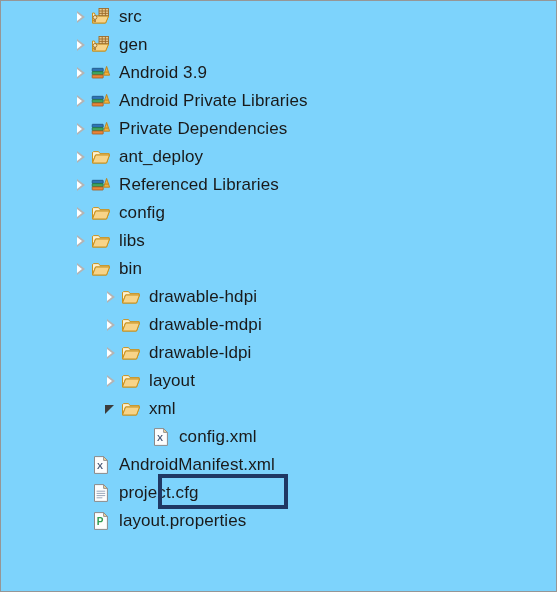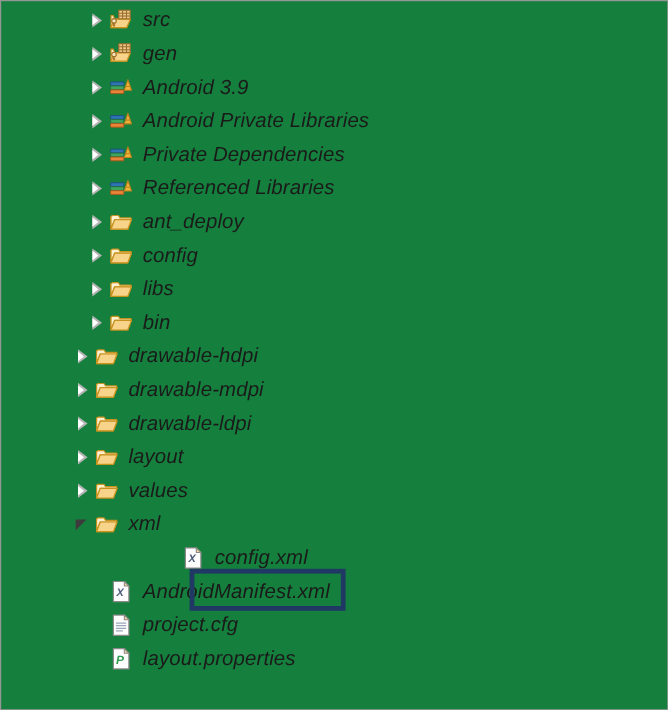--- a/index.html
+++ b/index.html
@@ -31,21 +31,21 @@
   .tree-row {
     position: relative;
     height: 28px;
     display: flex;
     align-items: center;
     white-space: nowrap;
   }
 
   
   .lvl-1 { padding-left: 72px; }
-  .lvl-2 { padding-left: 60px; }
+  .lvl-2 { padding-left: 102px; }
   .lvl-3 { padding-left: 132px; }
 
   
   .twisty {
     width: 16px;
     height: 16px;
     flex: 0 0 16px;
     position: relative;
     margin-right: 2px;
   }
@@ -112,21 +112,21 @@
     width: 130px;
     height: 35px;
     border: 4px solid #1f3864;
     box-sizing: border-box;
     pointer-events: none;
   }
 </style>
 </head>
 <body>
 
-<div id="screenshot" style="border-color: rgb(150, 150, 150); background: #15803d; font-style: italic;">
+<div id="screenshot" style="border-color: rgb(150, 150, 150); background: #7dd3fc;">
   <div id="tree">
       <div class="tree-row lvl-1">
         <span class="twisty collapsed">
           <span class="tri-outer"></span>
           <span class="tri-inner"></span>
         </span>
         <span class="icon">
           <svg width="20" height="20" viewBox="0 0 20 20" xmlns="http://www.w3.org/2000/svg">
             <path d="M1.5 6 L1.5 16 L14.5 16 L17.5 9 L4.6 9 L3.4 6 Z" fill="#fdf0cf" stroke="#c8921f" stroke-width="1" stroke-linejoin="round"></path>
             <path d="M4.4 9 L17.6 9 L14.6 16 L1.4 16 Z" fill="#f7d489" stroke="#c8921f" stroke-width="1" stroke-linejoin="round"></path>
@@ -203,20 +203,34 @@
         </span>
         <span class="label">Private Dependencies</span>
       </div>
       <div class="tree-row lvl-1">
         <span class="twisty collapsed">
           <span class="tri-outer"></span>
           <span class="tri-inner"></span>
         </span>
         <span class="icon">
           <svg width="20" height="20" viewBox="0 0 20 20" xmlns="http://www.w3.org/2000/svg">
+            <path d="M1.5 5.5 L1.5 16 L15.5 16 L18.5 8 L5 8 L3.5 5.5 Z" fill="#fbe3a5" stroke="#c8921f" stroke-width="1" stroke-linejoin="round"></path>
+            <path d="M1.5 5.5 L1.5 15.5 L4.5 8 L18.2 8 L18.2 6.6 L9 6.6 L7.6 4.6 L2.6 4.6 Z" fill="#fdf0cf" stroke="#c8921f" stroke-width="1" stroke-linejoin="round"></path>
+            <path d="M4.6 8 L18.5 8 L15.5 16 L1.5 16 Z" fill="#f7d489" stroke="#c8921f" stroke-width="1" stroke-linejoin="round"></path>
+          </svg>
+        </span>
+        <span class="label">ant_deploy</span>
+      </div>
+      <div class="tree-row lvl-1">
+        <span class="twisty collapsed">
+          <span class="tri-outer"></span>
+          <span class="tri-inner"></span>
+        </span>
+        <span class="icon">
+          <svg width="20" height="20" viewBox="0 0 20 20" xmlns="http://www.w3.org/2000/svg">
             <rect x="1.2" y="5.3" width="11" height="3.1" rx="0.4" fill="#2e75b6" stroke="#1c4f80" stroke-width="0.8"></rect>
             <rect x="1.2" y="8.6" width="11" height="3.1" rx="0.4" fill="#3fa65f" stroke="#247340" stroke-width="0.8"></rect>
             <rect x="1.2" y="11.9" width="11" height="3.1" rx="0.4" fill="#e9853a" stroke="#a85a1a" stroke-width="0.8"></rect>
             <path d="M15.6 3.4 L18.6 12.2 L12.6 12.2 Z" fill="#f2b33d" stroke="#b9801c" stroke-width="0.9" stroke-linejoin="round"></path>
             <path d="M14.1 9.1 H17.1" stroke="#b9801c" stroke-width="0.9"></path>
           </svg>
         </span>
         <span class="label">Referenced Libraries</span>
       </div>
       <div class="tree-row lvl-1">
@@ -224,34 +238,20 @@
           <span class="tri-outer"></span>
           <span class="tri-inner"></span>
         </span>
         <span class="icon">
           <svg width="20" height="20" viewBox="0 0 20 20" xmlns="http://www.w3.org/2000/svg">
             <path d="M1.5 5.5 L1.5 16 L15.5 16 L18.5 8 L5 8 L3.5 5.5 Z" fill="#fbe3a5" stroke="#c8921f" stroke-width="1" stroke-linejoin="round"></path>
             <path d="M1.5 5.5 L1.5 15.5 L4.5 8 L18.2 8 L18.2 6.6 L9 6.6 L7.6 4.6 L2.6 4.6 Z" fill="#fdf0cf" stroke="#c8921f" stroke-width="1" stroke-linejoin="round"></path>
             <path d="M4.6 8 L18.5 8 L15.5 16 L1.5 16 Z" fill="#f7d489" stroke="#c8921f" stroke-width="1" stroke-linejoin="round"></path>
           </svg>
         </span>
-        <span class="label">ant_deploy</span>
-      </div>
-      <div class="tree-row lvl-1">
-        <span class="twisty collapsed">
-          <span class="tri-outer"></span>
-          <span class="tri-inner"></span>
-        </span>
-        <span class="icon">
-          <svg width="20" height="20" viewBox="0 0 20 20" xmlns="http://www.w3.org/2000/svg">
-            <path d="M1.5 5.5 L1.5 16 L15.5 16 L18.5 8 L5 8 L3.5 5.5 Z" fill="#fbe3a5" stroke="#c8921f" stroke-width="1" stroke-linejoin="round"></path>
-            <path d="M1.5 5.5 L1.5 15.5 L4.5 8 L18.2 8 L18.2 6.6 L9 6.6 L7.6 4.6 L2.6 4.6 Z" fill="#fdf0cf" stroke="#c8921f" stroke-width="1" stroke-linejoin="round"></path>
-            <path d="M4.6 8 L18.5 8 L15.5 16 L1.5 16 Z" fill="#f7d489" stroke="#c8921f" stroke-width="1" stroke-linejoin="round"></path>
-          </svg>
-        </span>
         <span class="label">config</span>
       </div>
       <div class="tree-row lvl-1">
         <span class="twisty collapsed">
           <span class="tri-outer"></span>
           <span class="tri-inner"></span>
         </span>
         <span class="icon">
           <svg width="20" height="20" viewBox="0 0 20 20" xmlns="http://www.w3.org/2000/svg">
             <path d="M1.5 5.5 L1.5 16 L15.5 16 L18.5 8 L5 8 L3.5 5.5 Z" fill="#fbe3a5" stroke="#c8921f" stroke-width="1" stroke-linejoin="round"></path>
@@ -323,34 +323,20 @@
           <span class="tri-inner"></span>
         </span>
         <span class="icon">
           <svg width="20" height="20" viewBox="0 0 20 20" xmlns="http://www.w3.org/2000/svg">
             <path d="M1.5 5.5 L1.5 16 L15.5 16 L18.5 8 L5 8 L3.5 5.5 Z" fill="#fbe3a5" stroke="#c8921f" stroke-width="1" stroke-linejoin="round"></path>
             <path d="M1.5 5.5 L1.5 15.5 L4.5 8 L18.2 8 L18.2 6.6 L9 6.6 L7.6 4.6 L2.6 4.6 Z" fill="#fdf0cf" stroke="#c8921f" stroke-width="1" stroke-linejoin="round"></path>
             <path d="M4.6 8 L18.5 8 L15.5 16 L1.5 16 Z" fill="#f7d489" stroke="#c8921f" stroke-width="1" stroke-linejoin="round"></path>
           </svg>
         </span>
         <span class="label">layout</span>
-      </div>
-      <div class="tree-row lvl-2">
-        <span class="twisty collapsed">
-          <span class="tri-outer"></span>
-          <span class="tri-inner"></span>
-        </span>
-        <span class="icon">
-          <svg width="20" height="20" viewBox="0 0 20 20" xmlns="http://www.w3.org/2000/svg">
-            <path d="M1.5 5.5 L1.5 16 L15.5 16 L18.5 8 L5 8 L3.5 5.5 Z" fill="#fbe3a5" stroke="#c8921f" stroke-width="1" stroke-linejoin="round"></path>
-            <path d="M1.5 5.5 L1.5 15.5 L4.5 8 L18.2 8 L18.2 6.6 L9 6.6 L7.6 4.6 L2.6 4.6 Z" fill="#fdf0cf" stroke="#c8921f" stroke-width="1" stroke-linejoin="round"></path>
-            <path d="M4.6 8 L18.5 8 L15.5 16 L1.5 16 Z" fill="#f7d489" stroke="#c8921f" stroke-width="1" stroke-linejoin="round"></path>
-          </svg>
-        </span>
-        <span class="label">values</span>
       </div>
       <div class="tree-row lvl-2">
         <span class="twisty expanded">
           <span class="tri-solid"></span>
         </span>
         <span class="icon">
           <svg width="20" height="20" viewBox="0 0 20 20" xmlns="http://www.w3.org/2000/svg">
             <path d="M1.5 5.5 L1.5 16 L15.5 16 L18.5 8 L5 8 L3.5 5.5 Z" fill="#fbe3a5" stroke="#c8921f" stroke-width="1" stroke-linejoin="round"></path>
             <path d="M1.5 5.5 L1.5 15.5 L4.5 8 L18.2 8 L18.2 6.6 L9 6.6 L7.6 4.6 L2.6 4.6 Z" fill="#fdf0cf" stroke="#c8921f" stroke-width="1" stroke-linejoin="round"></path>
             <path d="M4.6 8 L18.5 8 L15.5 16 L1.5 16 Z" fill="#f7d489" stroke="#c8921f" stroke-width="1" stroke-linejoin="round"></path>

